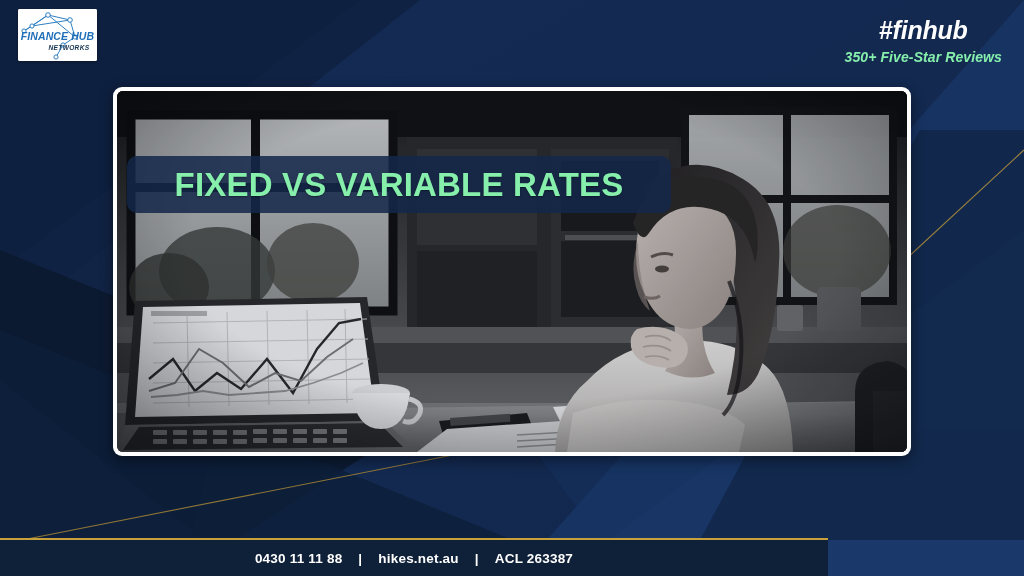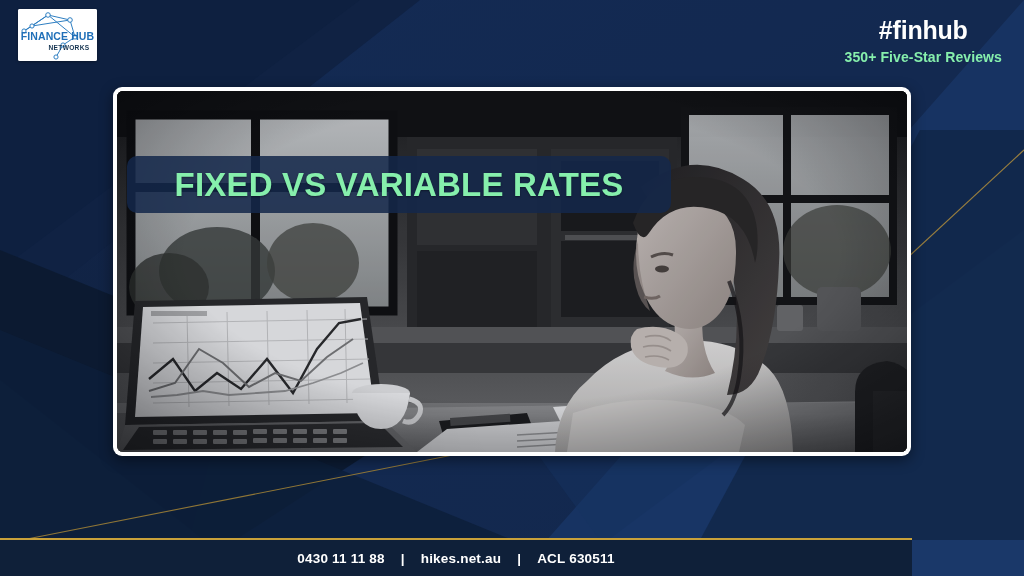--- a/index.html
+++ b/index.html
@@ -29,20 +29,21 @@
     height: 576px;
   }
 
   
   #header {
     position: absolute;
     top: 0; left: 0;
     width: 1024px;
     height: 80px;
     z-index: 6;
+    font-style: italic;
   }
 
   #logo-box {
     position: absolute;
     left: 18px;
     top: 9px;
     width: 79px;
     height: 52px;
     background: #ffffff;
     border-radius: 2px;
@@ -132,21 +133,21 @@
     z-index: 5;
     text-shadow: 0 1px 3px rgba(0,0,0,.55);
     opacity: .93;
   }
 
   
   #footer {
     position: absolute;
     left: 0;
     bottom: 0;
-    width: 912px;
+    width: 828px;
     height: 36px;
     background: #0f2039;
     border-top: 2px solid #c9a13a;
     z-index: 7;
     display: flex;
     align-items: center;
     justify-content: center;
   }
   #footer-inner {
     display: flex;
@@ -433,17 +434,17 @@
   <div id="title-overlay">
     <span id="headline">FIXED VS VARIABLE RATES</span>
   </div>
 
   <div id="footer">
     <div id="footer-inner">
       <span>0430 11 11 88</span>
       <span class="sep">|</span>
       <span>hikes.net.au</span>
       <span class="sep">|</span>
-      <span>ACL 630511</span>
+      <span>ACL 263387</span>
     </div>
   </div>
 
 </div>
 
 </body></html>

